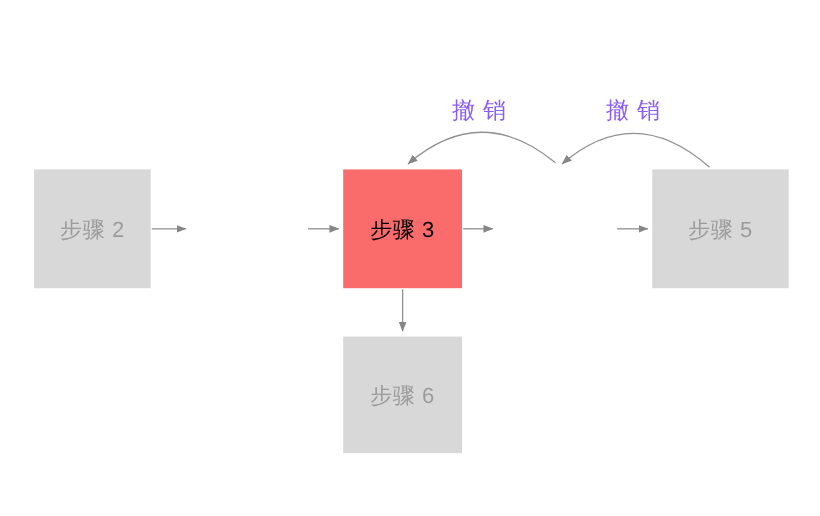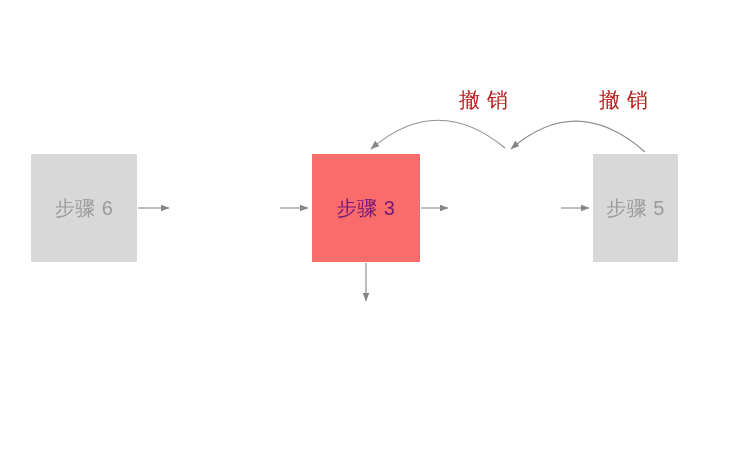--- a/index.html
+++ b/index.html
@@ -32,37 +32,36 @@
     display: flex;
     align-items: center;
     justify-content: center;
     font-size: 20px;
     letter-spacing: 0.5px;
     white-space: pre;
     user-select: none;
   }
   .node.highlight {
     background: #fa6b6b;
-    color: #701a75;
+    color: #000000;
   }
   .pos1 { left: 31px;  top: 154px; }
   .pos2 { left: 173px; top: 154px; }
   .pos3 { left: 312px; top: 154px; width: 108px; }
   .pos4 { left: 452px; top: 154px; width: 108px; }
-  .pos5 { left: 593px; top: 154px; width: 85px; }
+  .pos5 { left: 593px; top: 154px; width: 124px; }
   .pos6 { left: 312px; top: 306px; width: 108px; height: 106px; }
   .undo-label {
     position: absolute;
     top: 86px;
     font-size: 21px;
-    color: #b91c1c;
+    color: #8b5cf6;
     letter-spacing: 7px;
     white-space: nowrap;
     user-select: none;
-    margin-left: 48px;
   }
   .undo-1 { left: 411px; }
   .undo-2 { left: 551px; }
 </style>
 </head>
 <body>
 
 <div class="canvas">
 
   <svg class="arrow-layer" viewBox="0 0 745 469" xmlns="http://www.w3.org/2000/svg">
@@ -73,20 +72,21 @@
     </defs>
     <path d="M138,208 L169,208" stroke="#919191" stroke-width="1.2" fill="none" marker-end="url(#ah)"></path>
     <path d="M280,208 L308,208" stroke="#919191" stroke-width="1.2" fill="none" marker-end="url(#ah)"></path>
     <path d="M421,208 L448,208" stroke="#919191" stroke-width="1.2" fill="none" marker-end="url(#ah)"></path>
     <path d="M561,208 L589,208" stroke="#919191" stroke-width="1.2" fill="none" marker-end="url(#ah)"></path>
     <path d="M366,263 L366,301" stroke="#919191" stroke-width="1.2" fill="none" marker-end="url(#ah)"></path>
     <path d="M505,148 Q437,92 371,149" stroke="#919191" stroke-width="1.2" fill="none" marker-end="url(#ah)"></path>
     <path d="M645,152 Q577,92 511,149" stroke="#919191" stroke-width="1.2" fill="none" marker-end="url(#ah)"></path>
   </svg>
 
-  <div class="node pos1">步骤 6</div>
+  <div class="node pos1">步骤 2</div>
   <div class="node pos3 highlight">步骤 3</div>
   <div class="node pos5">步骤 5</div>
+  <div class="node pos6">步骤 6</div>
 
   <div class="undo-label undo-1">撤销</div>
   <div class="undo-label undo-2">撤销</div>
 
 </div>
 
 </body></html>

